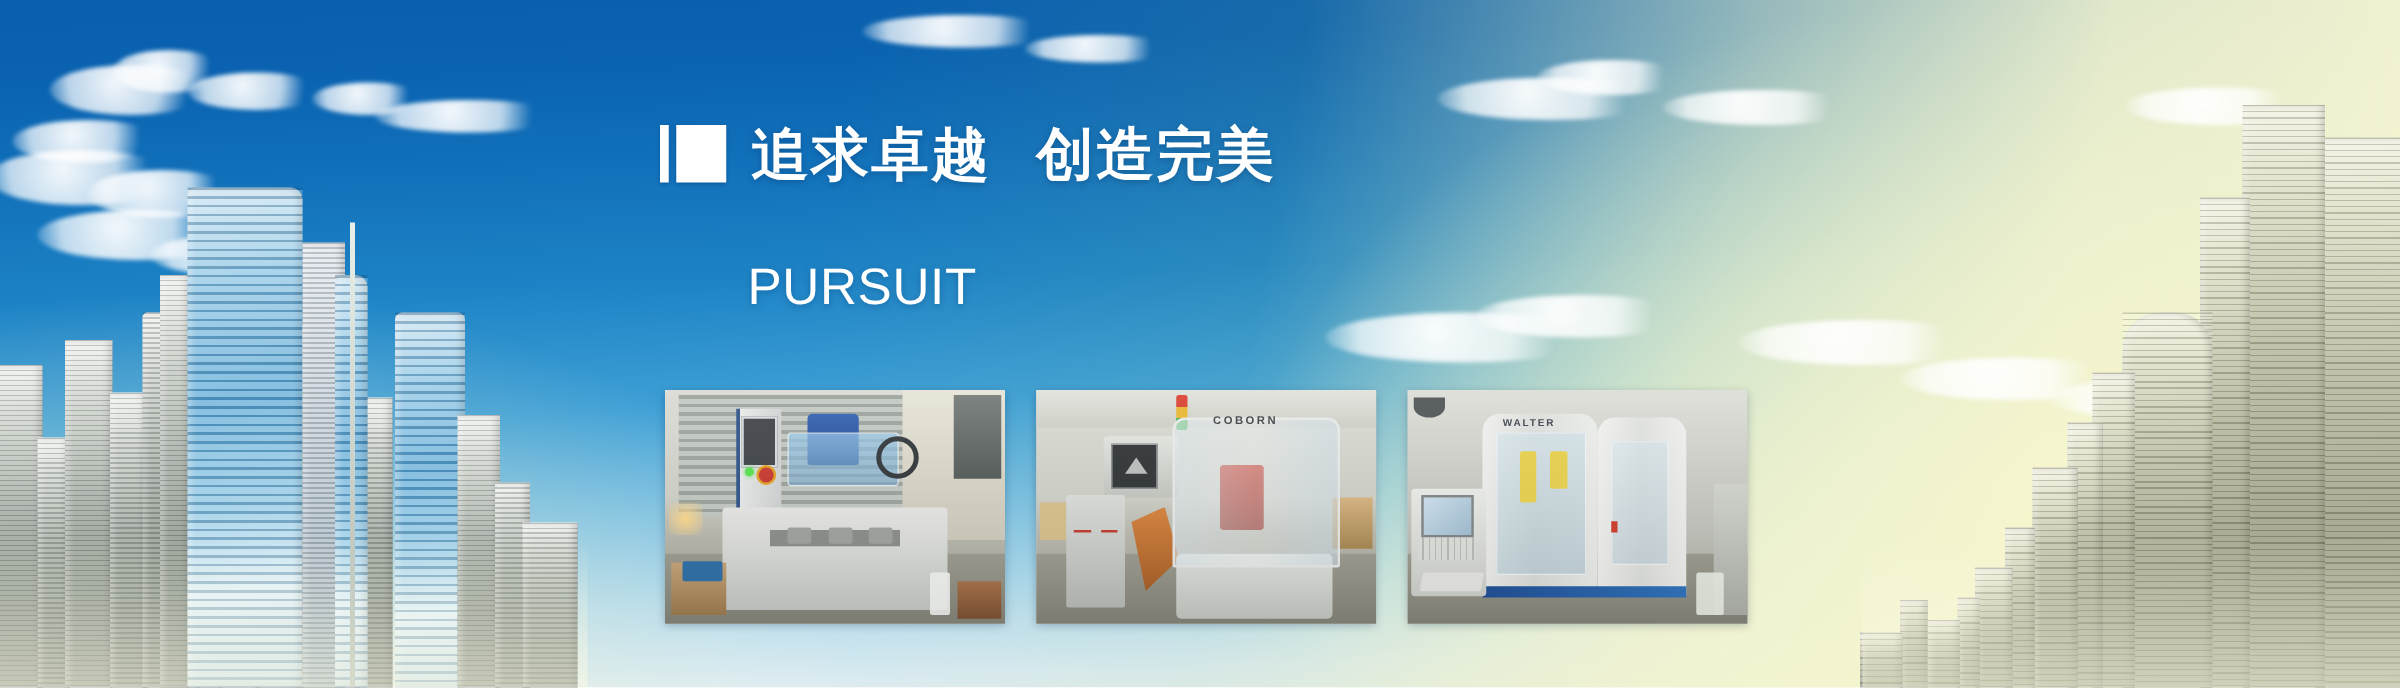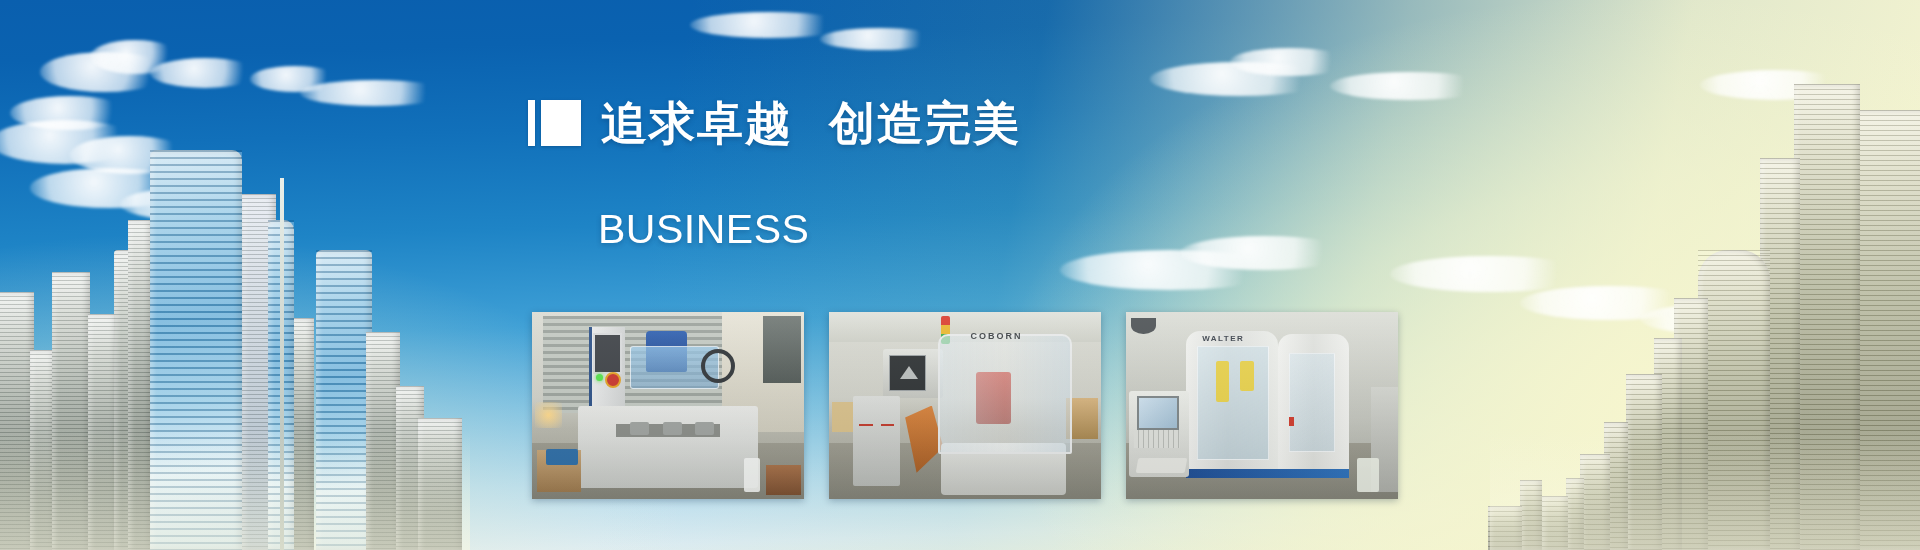--- a/index.html
+++ b/index.html
@@ -478,21 +478,21 @@
 
     <div class="headline-row">
       <span class="logo-mark">
         <span class="bar"></span>
         <span class="sq"></span>
       </span>
       <span class="headline">追求卓越  创造完美</span>
     </div>
 
 
-    <div class="bigword">BUSINESS</div>
+    <div class="bigword">PURSUIT</div>
 
     <div class="photos">
 
       <div class="photo p1">
         <div class="wall"></div>
         <div class="shutter"></div>
         <div class="rightwall"></div>
         <div class="curtain"></div>
         <div class="floor"></div>
         <div class="lamp"></div>

